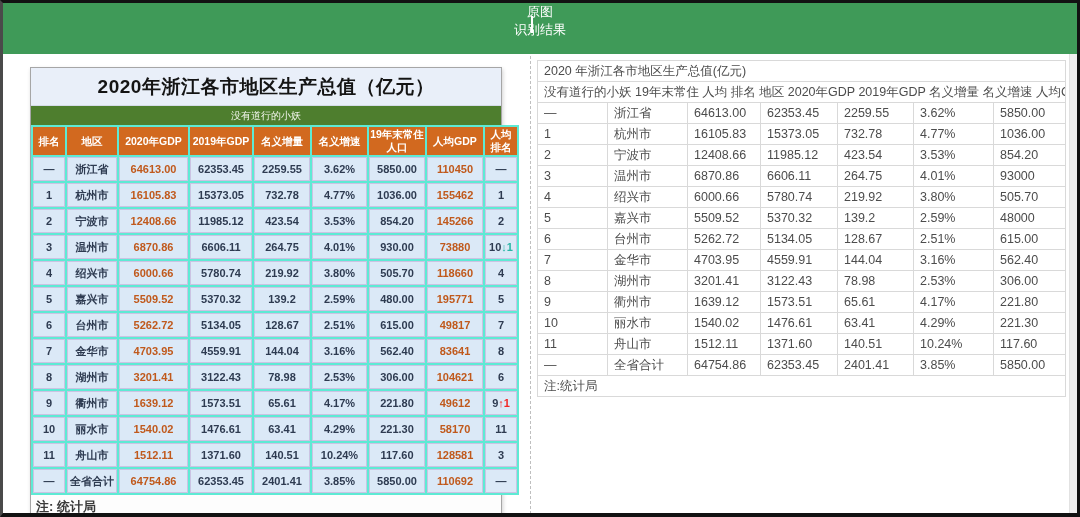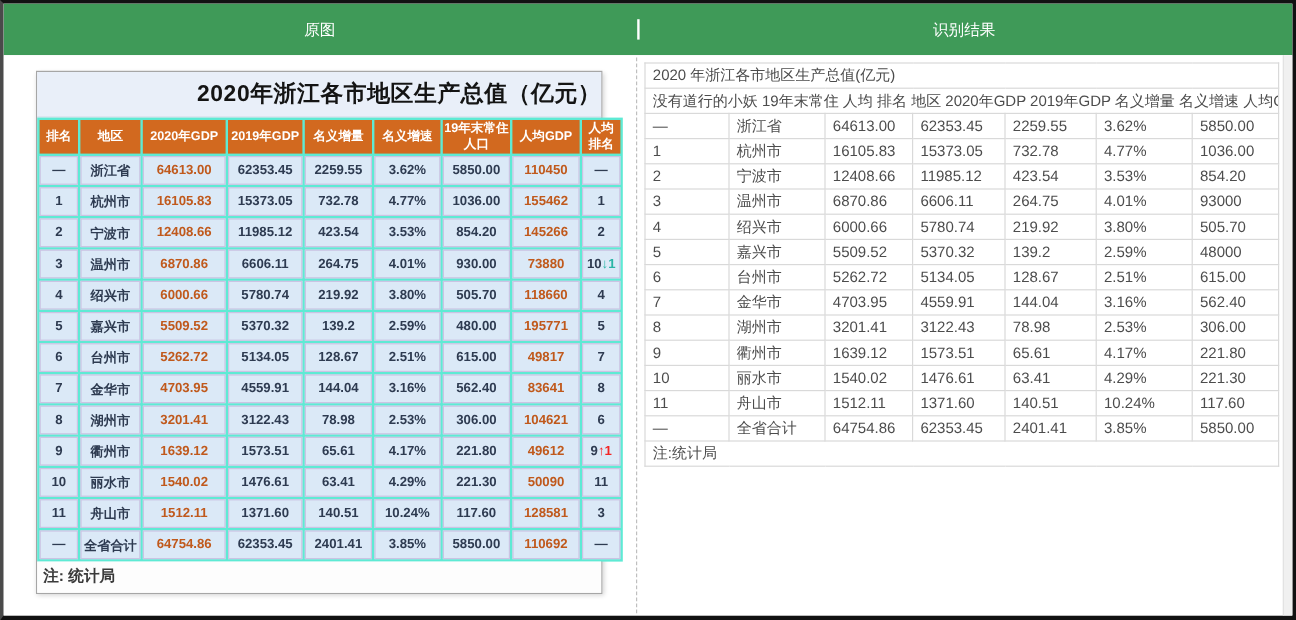--- a/index.html
+++ b/index.html
@@ -4,35 +4,35 @@
 <style>
   html,body { margin:0; padding:0; background:#e9e9e9; }
   .app {
     width:1080px; height:517px; box-sizing:border-box; position:relative; overflow:hidden;
     background:#ffffff;
     border-top:3px solid #121212; border-right:3px solid #121212;
     border-bottom:4px solid #121212; border-left:3px solid #4a4a4a;
     font-family:"Liberation Sans","DejaVu Sans",sans-serif;
   }
   
-  .topbar { height:43px; background:#3f9a58; display:flex; align-items:center; position:relative; }
+  .topbar { height:51px; background:#3f9a58; display:flex; align-items:center; position:relative;flex-direction:column; }
   .topbar .tab { color:#ffffff; font-size:13px; text-align:center; }
   .tab-left  { width:527px; }
   .tab-right { flex:1; }
   .topbar-tick { position:absolute; left:528px; top:13px; width:2px; height:17px; background:#ffffff; }
   
   .content { position:relative; height:467px; background:#ffffff; }
   .v-divider { position:absolute; left:527px; top:2px; bottom:2px; width:0; border-left:1px dashed #bfbfbf; }
   
   .img-table {
     position:absolute; left:27px; top:13px; width:470px; background:#fbfbfb;
     border:1px solid #a6a6a6; box-shadow:1px 2px 4px rgba(0,0,0,0.18);
   }
   .t-title { background:#e9eff9; color:#141414; font-weight:bold; font-size:19px;
-             height:37px; line-height:37px; text-align:right; letter-spacing:0.5px;
+             height:37px; line-height:37px; text-align:center; letter-spacing:0.5px;
              border-bottom:1px solid #d5dcE8; }
   .t-wm { background:#4e7e2e; color:#f4f7ef; font-size:10px; height:19px; line-height:19px; text-align:center; }
   table.t-grid { width:100%; border-collapse:separate; border-spacing:2px; table-layout:fixed; background:#5eead4; }
   .t-grid th { background:#d2691f; color:#ffffff; font-size:10.5px; font-weight:bold;
                padding:1px 0; line-height:1.2; white-space:pre-line; height:26px; vertical-align:middle; }
   .t-grid td { background:#dbe9f7; border:1px solid #cbc3e3; color:#2e3b51; font-size:11px; font-weight:bold;
                text-align:center; height:20px; vertical-align:middle; overflow:hidden; white-space:nowrap; }
   .t-grid td.hl { color:#c0591c; }
   .t-grid span.up   { color:#f32525; }
   .t-grid span.down { color:#2ab5a5; }
@@ -65,20 +65,21 @@
     <div class="topbar-tick"></div>
     <div class="tab tab-right">识别结果</div>
   </div>
 
   <div class="content">
 
     <div class="v-divider"></div>
 
     <div class="img-table">
       <div class="t-title">2020年浙江各市地区生产总值（亿元）</div>
+      <div class="t-wm">没有道行的小妖</div>
       <table class="t-grid">
         <colgroup>
           <col class="c0">
             <col class="c1">
             <col class="c2">
             <col class="c3">
             <col class="c4">
           <col class="c5">
             <col class="c6">
             <col class="c7">
@@ -211,21 +212,21 @@
               <td>9<span class="up">↑1</span></td>
             </tr>
             <tr>
               <td>10</td>
               <td>丽水市</td>
               <td class="hl">1540.02</td>
               <td>1476.61</td>
               <td>63.41</td>
               <td>4.29%</td>
               <td>221.30</td>
-              <td class="hl">50090</td>
+              <td class="hl">58170</td>
               <td>11</td>
             </tr>
             <tr>
               <td>11</td>
               <td>舟山市</td>
               <td class="hl">1512.11</td>
               <td>1371.60</td>
               <td>140.51</td>
               <td>10.24%</td>
               <td>117.60</td>

